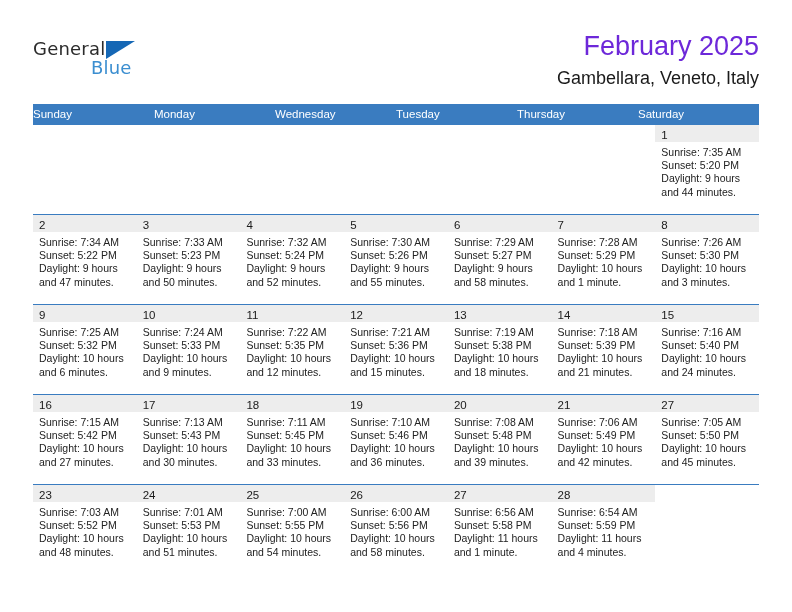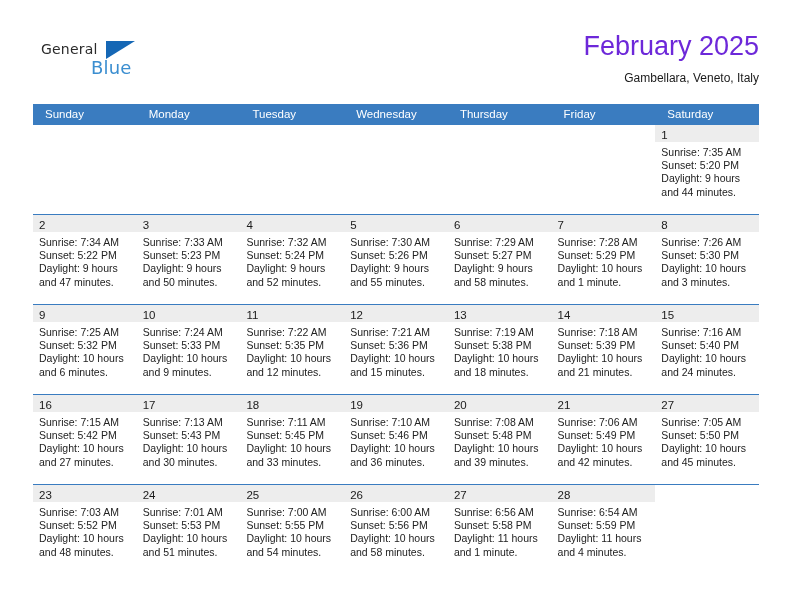--- a/index.html
+++ b/index.html
@@ -31,23 +31,23 @@
   }
   .logo {
     position: absolute;
     left: 0;
     top: 8px;
     width: 130px;
     height: 50px;
   }
   .logo-general {
     position: absolute;
-    left: 8px;
+    left: 0;
     top: 0;
-    font-size: 14px;
+    font-size: 18px;
     letter-spacing: 0.2px;
     color: #2b2b2b;
     font-family: "DejaVu Sans", sans-serif;
     font-weight: 400;
     line-height: 22px;
   }
   .logo-tri {
     position: absolute;
     left: 73px;
     top: 3px;
@@ -74,21 +74,21 @@
     text-align: right;
   }
   .cal-title {
     font-size: 27px;
     color: #6d28d9;
     line-height: 32px;
     font-weight: 400;
     white-space: nowrap;
   }
   .cal-subtitle {
-    font-size: 12px;
+    font-size: 18px;
     color: #1a1a1a;
     line-height: 20px;
     margin-top: 6px;
     white-space: nowrap;
   }
 
   
   .calendar {
     position: absolute;
     left: 33px;
@@ -98,21 +98,21 @@
   .dow-row {
     display: flex;
     background: #3a7cc0;
     height: 21px;
   }
   .dow {
     flex: 1 1 0;
     color: #ffffff;
     font-size: 11.5px;
     line-height: 21px;
-    padding-left: 12px;
+    padding-left: 0;
     box-sizing: border-box;
     white-space: nowrap;
     overflow: hidden;
   }
   .week {
     display: flex;
     border-top: 1px solid #3a7cc0;
     height: 89px;
   }
   .week:first-of-type {
@@ -165,24 +165,23 @@
       <div class="cal-title">February 2025</div>
       <div class="cal-subtitle">Gambellara, Veneto, Italy</div>
     </div>
 
   </div>
 
   <div class="calendar">
     <div class="dow-row" id="dow-row">
         <div class="dow">Sunday</div>
         <div class="dow">Monday</div>
+        <div class="dow">Wednesday</div>
         <div class="dow">Tuesday</div>
-        <div class="dow">Wednesday</div>
         <div class="dow">Thursday</div>
-        <div class="dow">Friday</div>
         <div class="dow">Saturday</div>
       </div>
     <div id="weeks-container">
         <div class="week">
           <div class="cell empty">
             <div class="daynum-band"><span class="daynum"></span></div>
             <div class="cell-body"></div>
           </div>
           <div class="cell empty">
             <div class="daynum-band"><span class="daynum"></span></div>

